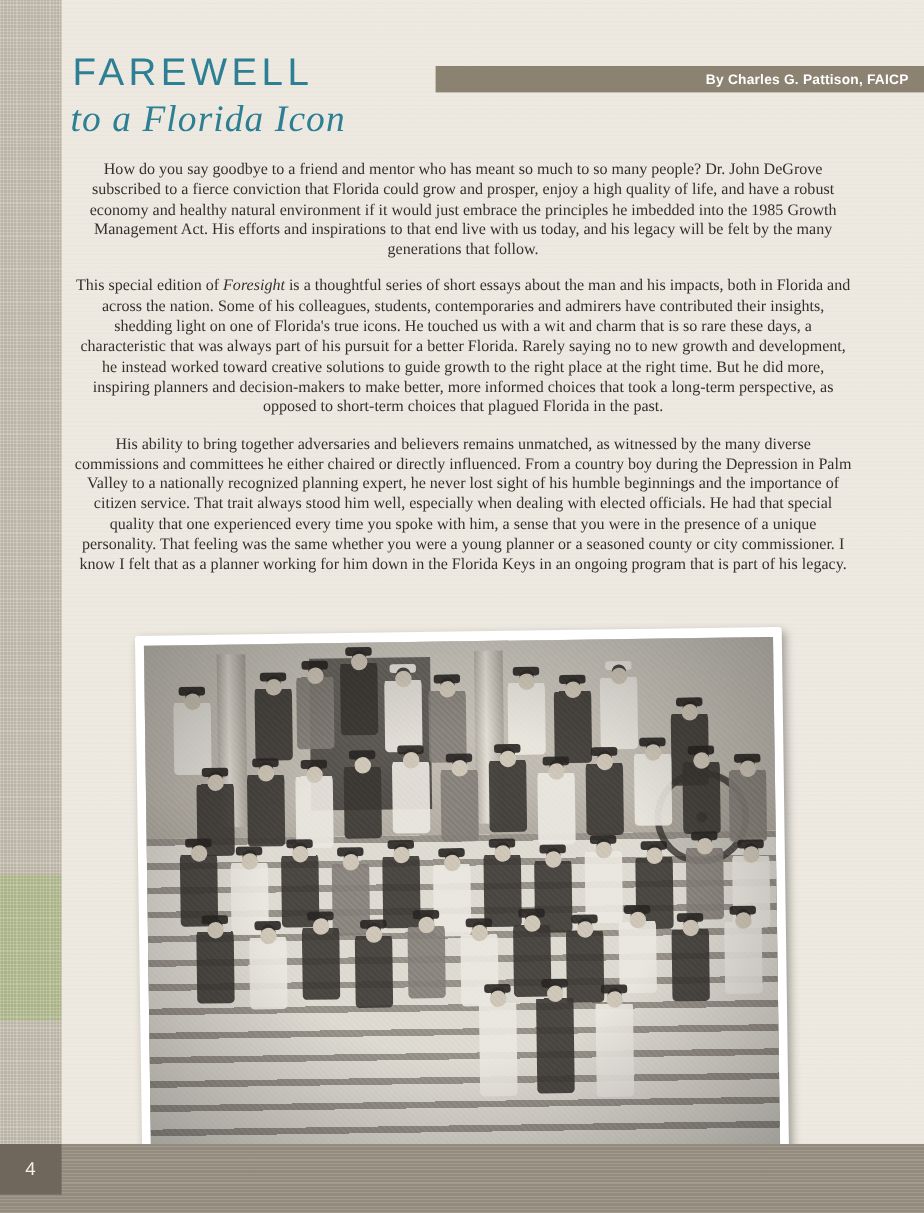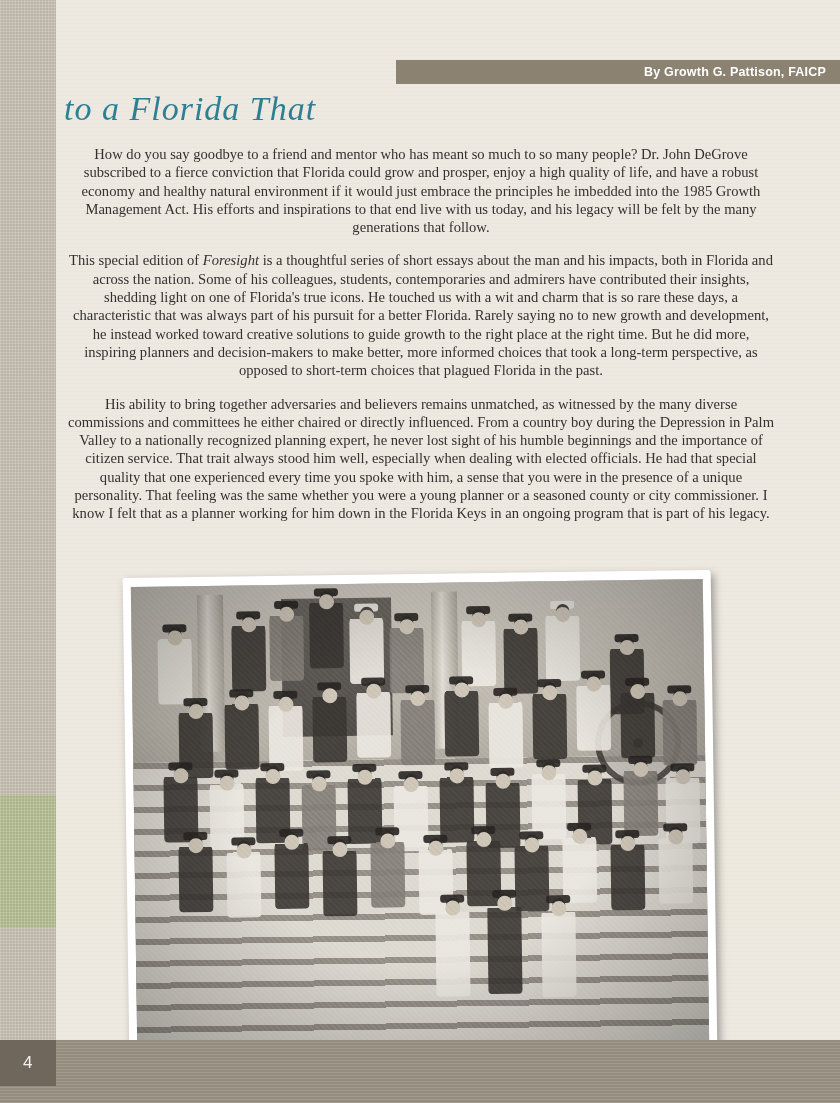--- a/index.html
+++ b/index.html
@@ -306,24 +306,25 @@
 </style>
 </head>
 <body>
 
 <div class="page">
 
   <div class="green-band"></div>
   <div class="paper"></div>
   <div class="paper-texture"></div>
 
-  <div class="title-sub">to a Florida That</div>
+  <div class="title-main">FAREWELL</div>
+  <div class="title-sub">to a Florida Icon</div>
 
   <div class="byline-bar"></div>
-  <div class="byline-text">By Growth G. Pattison, FAICP</div>
+  <div class="byline-text">By Charles G. Pattison, FAICP</div>
 
   <div class="body-col">
     <p>How do you say goodbye to a friend and mentor who has meant so much to so many people?  Dr. John DeGrove subscribed to a fierce conviction that Florida could grow and prosper, enjoy a high quality of life, and have a robust economy and healthy natural environment if it would just embrace the principles he imbedded into the 1985 Growth Management Act.   His efforts and inspirations to that end live with us today, and his legacy will be felt by the many generations that follow.</p>
     <p><span>This special edition of <em>Foresight</em> is a thoughtful series of short essays about the man and his impacts, both in Florida and across the nation.  Some of his colleagues, students, contemporaries and admirers have contributed their insights, shedding light on one of Florida's true icons.  He touched us with a wit and charm that is so rare these days, a characteristic that was always part of his pursuit for a better Florida.  Rarely saying no to new growth and development, he instead worked toward creative solutions to guide growth to the right place at the right time.  But he did more, inspiring planners and decision-makers to make better, more informed choices that took a long-term perspective, as opposed to short-term choices that plagued Florida in the past.</span></p>
     <p>His ability to bring together adversaries and believers remains unmatched, as witnessed by the many diverse commissions and committees he either chaired or directly influenced.  From a country boy during the Depression in Palm Valley to a nationally recognized planning expert, he never lost sight of his humble beginnings and the importance of citizen service.  That trait always stood him well, especially when dealing with elected officials.  He had that special quality that one experienced every time you spoke with him, a sense that you were in the presence of a unique personality.  That feeling was the same whether you were a young planner or a seasoned county or city commissioner.  I know I felt that as a planner working for him down in the Florida Keys in an ongoing program that is part of his legacy.</p>
   </div>
 
   <div class="photo-wrap">
     <div class="photo-inner">
       <div class="photo-scene">

